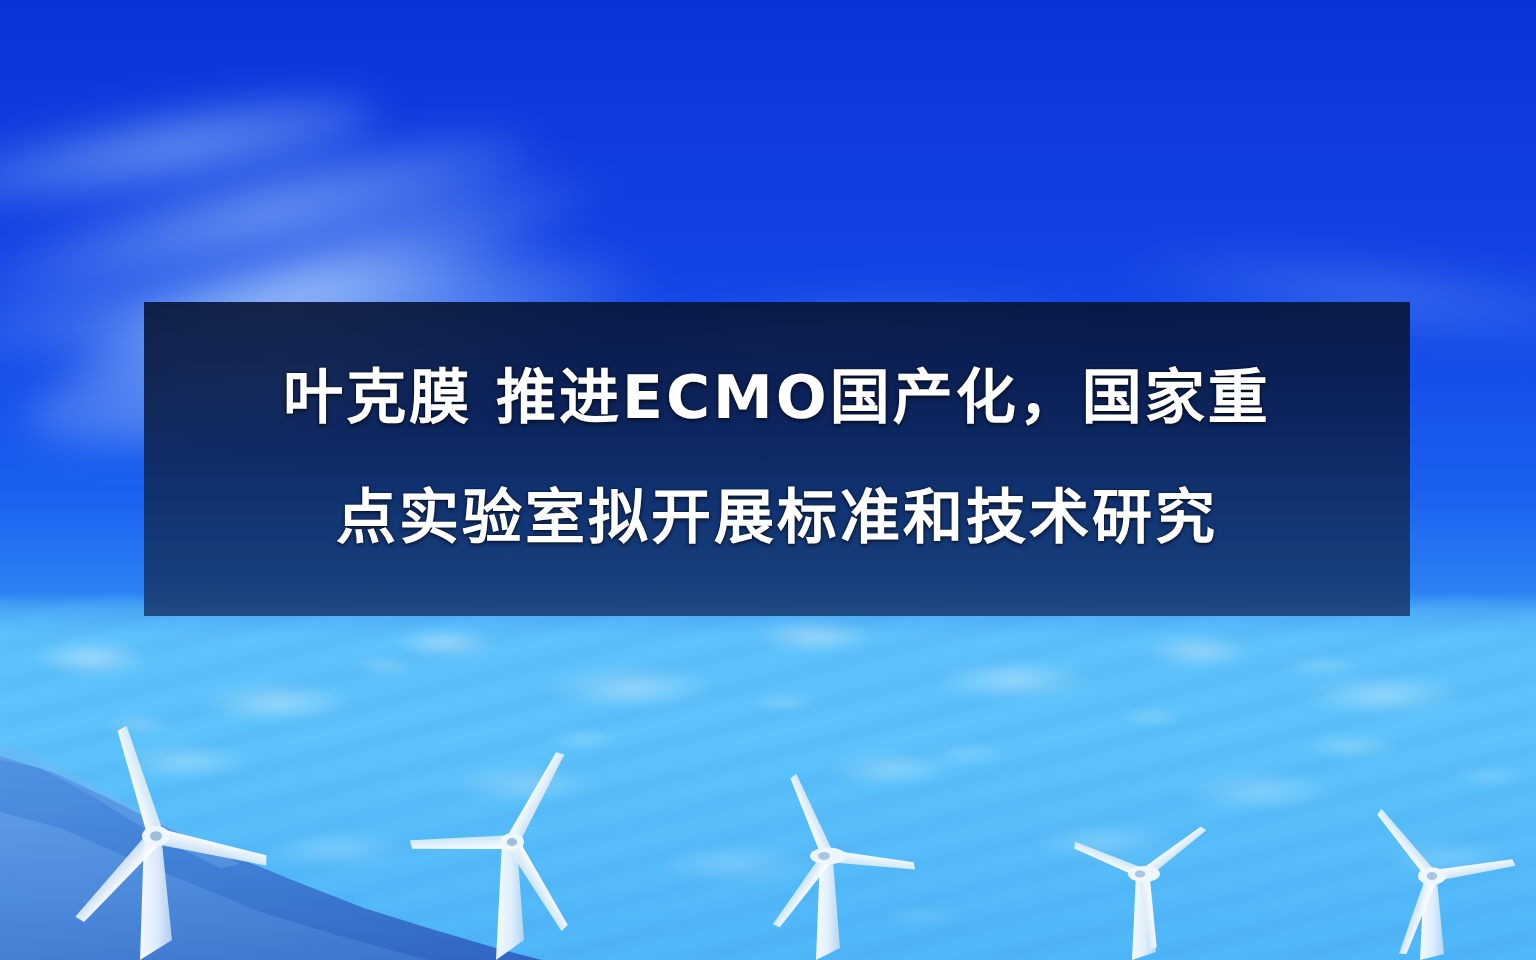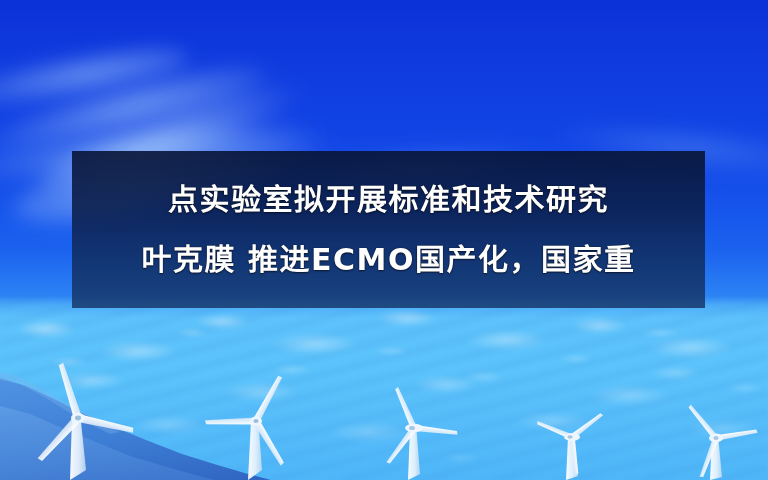--- a/index.html
+++ b/index.html
@@ -322,17 +322,17 @@
         <g transform="rotate(240)">
             <path d="M-2.8,-3 L-1.3,-41 L2.2,-42 L2.8,-3 Z" fill="url(#bladeG)"></path>
           </g>
       </g>
       <ellipse cx="716" cy="438" rx="7" ry="4.4" fill="#eef6ff"></ellipse>
       <ellipse cx="716" cy="438" rx="2.6" ry="2" fill="#a8c6e2"></ellipse>
     </g>
   </svg>
 
   <div class="headline-box">
+    <div class="headline-line">叶克膜 推进ECMO国产化，国家重</div>
     <div class="headline-line">点实验室拟开展标准和技术研究</div>
-    <div class="headline-line">叶克膜 推进ECMO国产化，国家重</div>
   </div>
 
 </div>
 
 </body></html>

